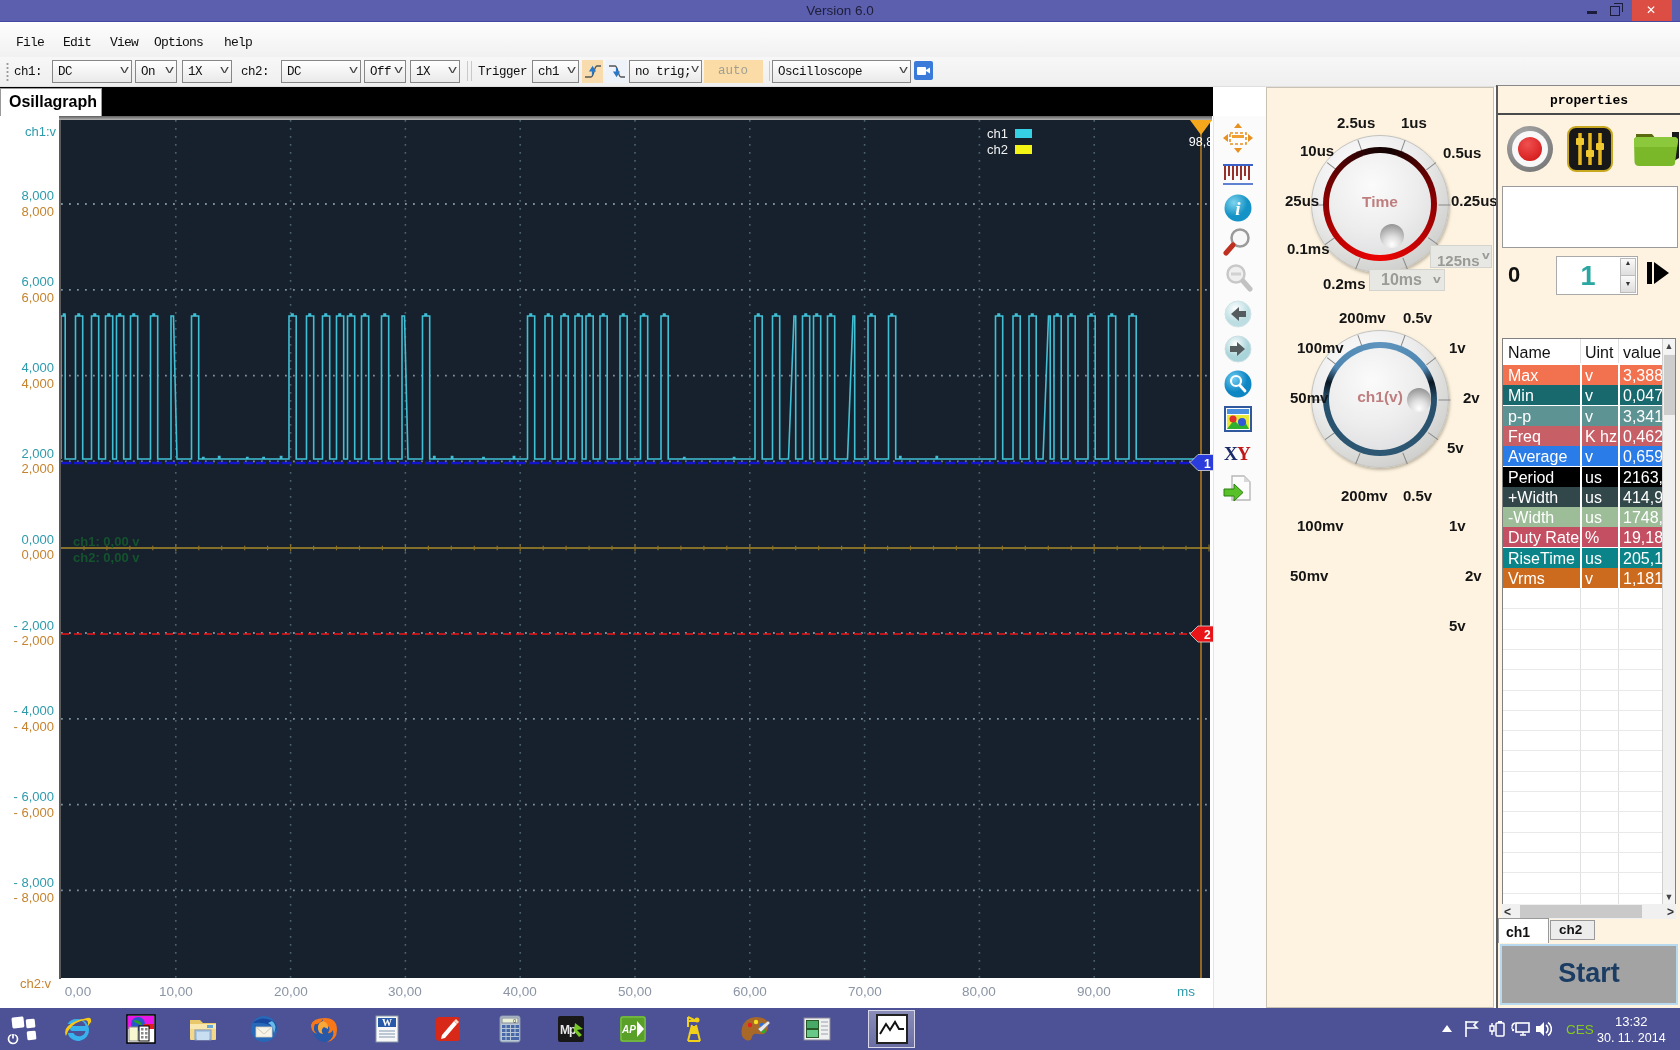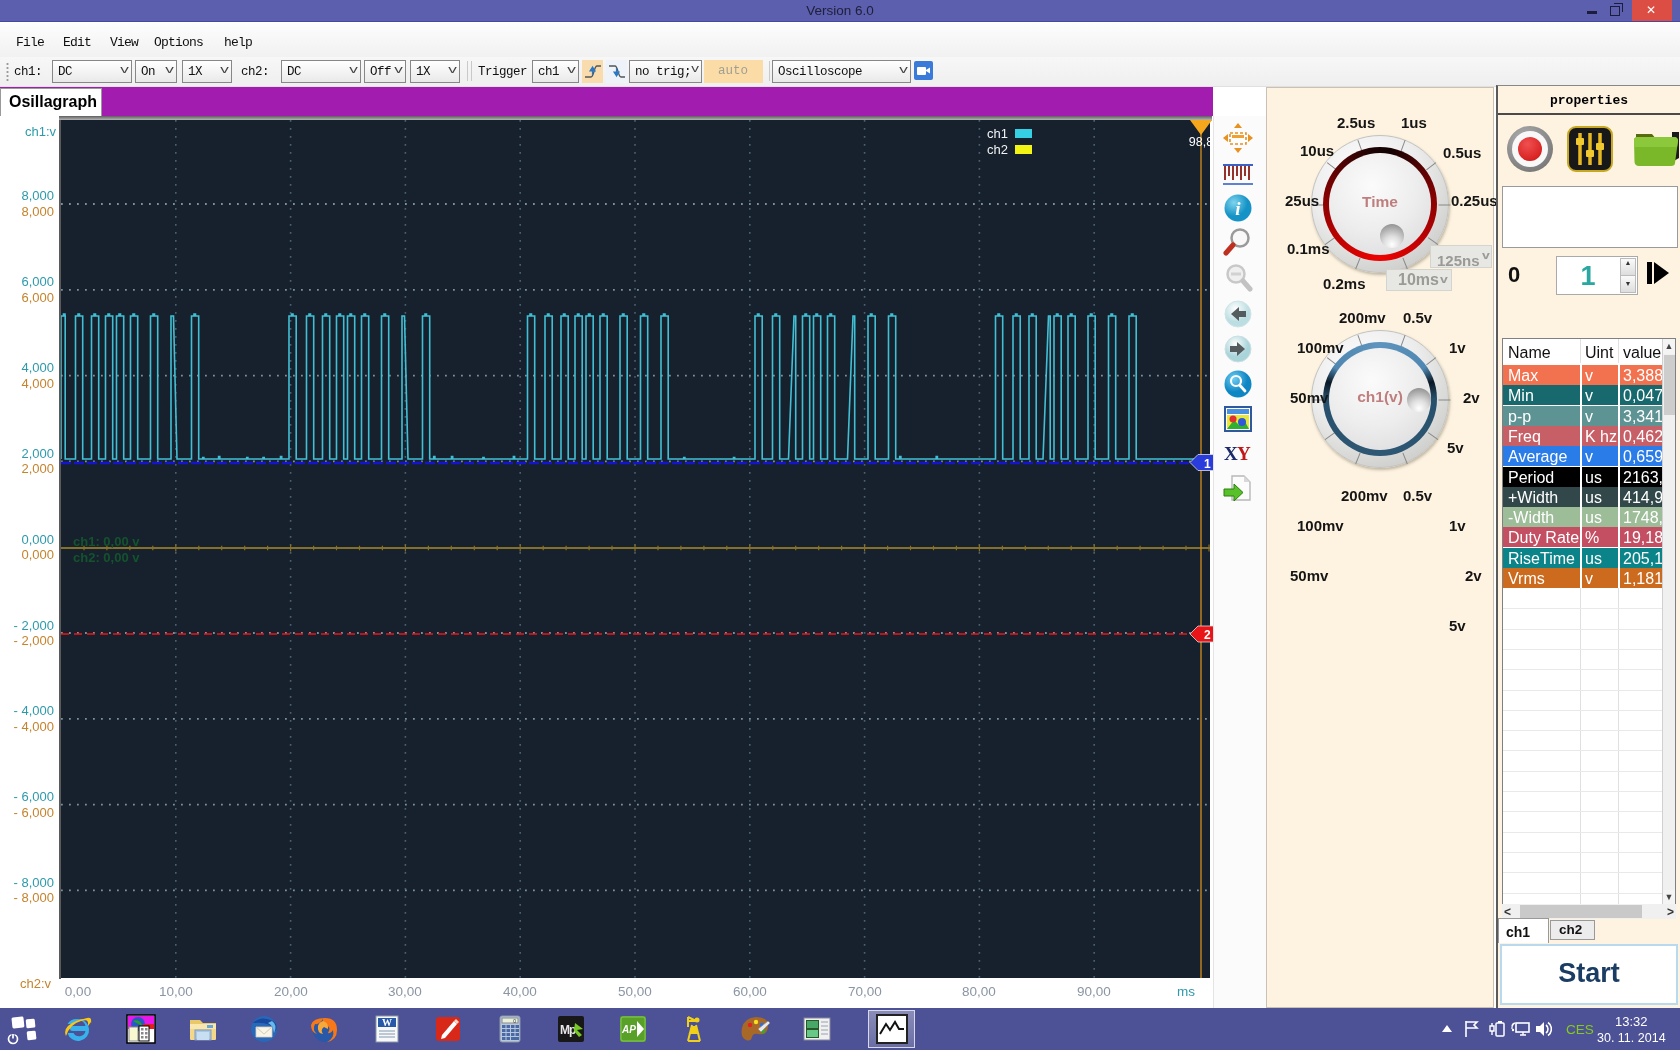--- a/index.html
+++ b/index.html
@@ -11,21 +11,21 @@
 #btn-max:before { content:""; position:absolute; left:2.5px; top:-4.5px; width:8px; height:8px; border:1.5px solid #1c1c3c; border-left:none; border-bottom:none; }
 #menu { position:absolute; left:0; top:23px; width:1680px; height:34px; background:linear-gradient(#fdfdfd,#f1f1f1); }
 #menu span { position:absolute; top:12px; font-family:"Liberation Mono", monospace; font-size:13px; letter-spacing:-0.8px; color:#101010; }
 #tbar { position:absolute; left:0; top:57px; width:1680px; height:30px; background:linear-gradient(#f7f7f7,#efefef); border-bottom:1px solid #e0e0e0; }
 .tlab { position:absolute; top:8px; font-family:"Liberation Mono", monospace; font-size:12.5px; letter-spacing:-0.5px; color:#101010; }
 .combo { position:absolute; top:3px; height:23px; border:1px solid #878787; background:linear-gradient(#ffffff,#e9e9e9); font-family:"Liberation Mono", monospace; font-size:12.5px; letter-spacing:-0.5px; color:#101010; }
 .combo .tx { position:absolute; left:5px; top:4px; }
 .combo .ch { position:absolute; right:4px; top:3px; font-size:11px; color:#444; transform:scaleX(1.45); }
 .tsep { position:absolute; top:4px; width:1px; height:20px; background:#c9c9c9; }
 .edgebtn { position:absolute; top:3px; width:21px; height:23px; }
-#tabrow { position:absolute; left:0; top:87px; width:1213px; height:29px; background:#a21caf; }
+#tabrow { position:absolute; left:0; top:87px; width:1213px; height:29px; background:#000000; }
 #tab1 { position:absolute; left:0; top:1px; width:102px; height:28px; background:#ffffff; border:1px solid #9a9a9a; border-bottom:none; }
 #tab1 span { position:absolute; left:8px; top:4px; font-size:16px; font-weight:bold; color:#000; }
 #plotwrap { position:absolute; left:59px; top:116px; width:1153px; height:864px; }
 #plotborder { position:absolute; left:0; top:0; width:1153px; height:5px; background:linear-gradient(#5f5f5f,#c9c9c9); }
 #plot { position:absolute; left:2px; top:4px; width:1160px; height:858px; }
 .ylab { position:absolute; width:54px; text-align:right; font-size:13px; }
 .ylab.cy { color:#2d9aab; }
 .ylab.or { color:#c5832d; }
 .xlab { position:absolute; top:0; width:60px; text-align:center; font-size:13.5px; color:#8b95a4; }
 #chv1 { position:absolute; left:25px; top:124px; font-size:13px; color:#2d9aab; }
@@ -45,21 +45,21 @@
 #ptitle { position:absolute; left:0; top:7px; width:100%; text-align:center; font-family:"Liberation Mono", monospace; font-size:13px; font-weight:bold; color:#000; }
 #pline { position:absolute; left:0; top:27px; width:100%; height:2px; background:#4a4a4a; }
 #pbox { position:absolute; left:4px; top:100px; width:176px; height:62px; background:#fff; border:1px solid #9a9a9a; }
 #ptable { position:absolute; left:4px; top:252px; width:174px; height:568px; background:#fff; border:1px solid #808080; overflow:hidden; }
 .prow { position:absolute; left:0; width:161px; height:20px; }
 .prow span { position:absolute; top:2px; font-size:16px; color:#fff; }
 .pc1 { left:5px; } .pc2 { left:82px; } .pc3 { left:120px; }
 #vsb { position:absolute; right:0; top:0; width:13px; height:100%; background:#f0f0f0; border-left:1px solid #d0d0d0; }
 #hsb { position:absolute; left:4px; top:818px; width:174px; height:15px; background:#f0f0f0; }
 .tabsm { font-weight:bold; color:#111; }
-#startbtn { position:absolute; left:2px; top:858px; width:178px; height:61px; background:#ffffff; border:2px solid #b9d9ee; }
+#startbtn { position:absolute; left:2px; top:858px; width:178px; height:61px; background:#a3a3a3; border:2px solid #b9d9ee; }
 #startbtn span { display:block; text-align:center; margin-top:12px; font-size:27px; font-weight:bold; color:#1b3c63; }
 #taskbar { position:absolute; left:0; top:1008px; width:1680px; height:42px; background:#4d5195; }
 .tico { position:absolute; top:5px; width:32px; height:32px; }
 #tray { position:absolute; right:0; top:0; width:260px; height:42px; color:#fff; }
 </style></head>
 <body>
 <div id="title">
   <div class="cap">Version  6.0</div>
   <div id="btn-min"></div>
     <div id="btn-max"></div>
@@ -316,21 +316,21 @@
     <div class="klab" style="left:33px;top:54px">10us</div>
     <div class="klab" style="left:176px;top:56px">0.5us</div>
     <div class="klab" style="left:18px;top:104px">25us</div>
     <div class="klab" style="left:184px;top:104px">0.25us</div>
     <div class="klab" style="left:20px;top:152px">0.1ms</div>
     <div class="klab" style="left:56px;top:187px">0.2ms</div>
     <div class="kdrop" style="left:163px;top:157px;width:62px;height:23px;font-size:15px;">
       <span style="position:absolute;left:6px;top:6px">125ns</span>
       <span style="position:absolute;right:2px;top:4px;font-size:10px;transform:scaleX(1.4)">v</span>
     </div>
-    <div class="kdrop" style="left:119px;top:181px;width:66px;height:22px;font-size:16px;padding-left:18px;">
+    <div class="kdrop" style="left:102px;top:181px;width:76px;height:22px;font-size:16px;padding-left:18px;">
       <span style="position:absolute;left:11px;top:1px">10ms</span>
       <span style="position:absolute;right:4px;top:4px;font-size:10px;transform:scaleX(1.4)">v</span>
     </div>
     <div class="knob" style="left:44px;top:242px">
       <div class="tick" style="transform:rotate(-158deg);transform-origin:0.5px 69px;"></div>
       <div class="tick" style="transform:rotate(-125deg);transform-origin:0.5px 69px;"></div>
       <div class="tick" style="transform:rotate(-90deg);transform-origin:0.5px 69px;"></div>
       <div class="tick" style="transform:rotate(-52deg);transform-origin:0.5px 69px;"></div>
       <div class="tick" style="transform:rotate(-20deg);transform-origin:0.5px 69px;"></div>
       <div class="tick" style="transform:rotate(20deg);transform-origin:0.5px 69px;"></div>

